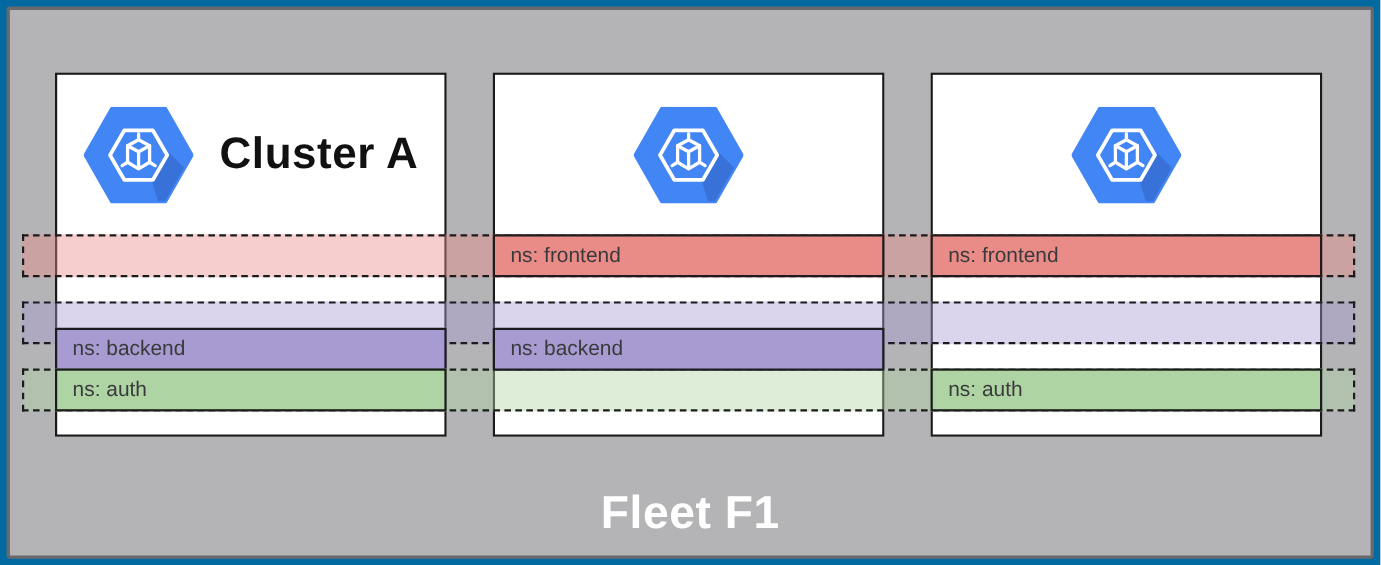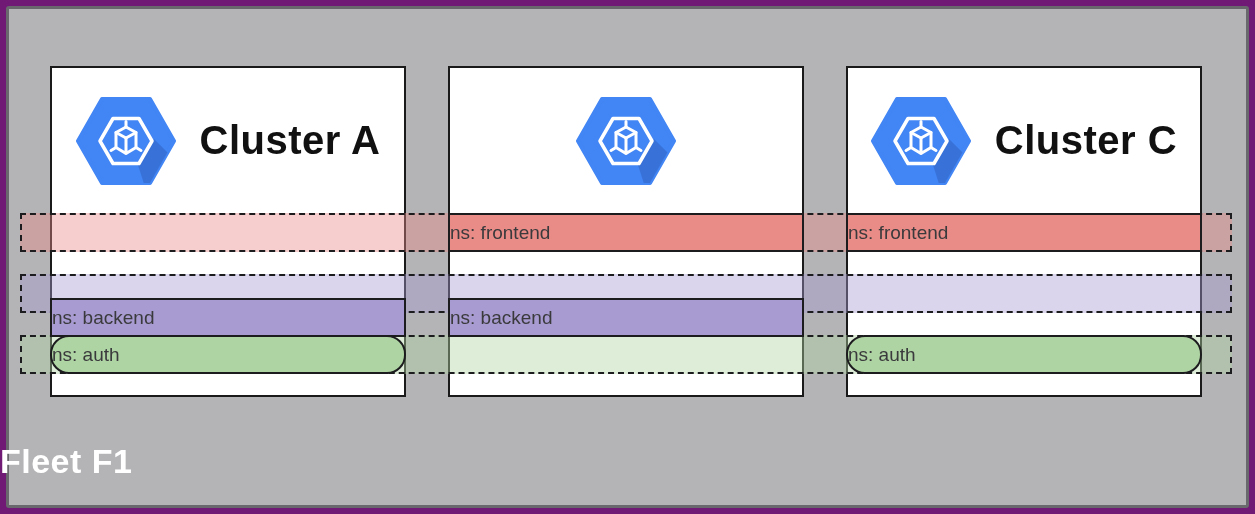--- a/index.html
+++ b/index.html
@@ -1,20 +1,20 @@
 <!DOCTYPE html>
 <html style="--ns-frontend: #e98b87; --ns-frontend-faded: rgba(233,139,135,0.42); --ns-backend: #a89bd1; --ns-backend-faded: rgba(168,155,209,0.42); --ns-auth: #afd4a3; --ns-auth-faded: rgba(175,212,163,0.42); --gke-blue: #4285f4; --gke-shadow: rgba(21,52,125,0.22); --fleet-bg: #b4b4b6; --fleet-border: #69696d;"><head>
 <meta charset="utf-8">
 <style>
   html, body { margin: 0; padding: 0; background: #ffffff; }
   .stage {
     position: relative;
     width: 1255px;
     height: 514px;
-    background: #701a75;
+    background: #0369a1;
     font-family: "Liberation Sans", sans-serif;
     overflow: hidden;
   }
   .fleet {
     position: absolute;
     left: 6px; top: 6px;
     width: 1243px; height: 502px;
     box-sizing: border-box;
     background: var(--fleet-bg, #b4b4b6);
     border: 3px solid var(--fleet-border, #69696d);
@@ -59,36 +59,37 @@
   .band.row-frontend { top: 213px; background: var(--ns-frontend-faded, rgba(233,139,135,0.42)); }
   .band.row-backend  { top: 274px; background: var(--ns-backend-faded,  rgba(168,155,209,0.42)); }
   .band.row-auth     { top: 335px; background: var(--ns-auth-faded,     rgba(175,212,163,0.42)); }
   .nsbox {
     position: absolute;
     width: 356px; height: 39px;
     box-sizing: border-box;
     border: 2px solid #1c1c1e;
     display: flex;
     align-items: center;
+    padding-left: 14px;
     font-size: 19px;
     color: #3a3a3c;
     z-index: 3;
   }
   .nsbox.col-a { left: 50px; }
   .nsbox.col-b { left: 448px; }
   .nsbox.col-c { left: 846px; }
   .nsbox.row-frontend { top: 213px; background: var(--ns-frontend, #e98b87); }
   .nsbox.row-backend  { top: 274px; background: var(--ns-backend,  #a89bd1); margin-top: 24px; }
-  .nsbox.row-auth     { top: 335px; background: var(--ns-auth,     #afd4a3); border-radius: 19px; }
+  .nsbox.row-auth     { top: 335px; background: var(--ns-auth,     #afd4a3); }
   .fleet-label {
     position: absolute;
     left: 0; top: 442px;
     width: 100%;
-    text-align: left;
-    font-size: 34px;
+    text-align: center;
+    font-size: 42px;
     font-weight: 700;
     color: #ffffff;
     z-index: 4;
     letter-spacing: 0.5px;
   }
 </style>
 </head>
 <body>
 
 <div class="stage">
@@ -146,21 +147,20 @@
           </defs>
         <polygon points="26,2 74,2 98,44 74,86 26,86 2,44" fill="var(--gke-blue,#4285f4)" stroke="var(--gke-blue,#4285f4)" stroke-width="4" stroke-linejoin="round"></polygon>
         <polygon points="62,68 78,42 112,76 76,112" fill="var(--gke-shadow,rgba(21,52,125,0.22))" clip-path="url(#hexclip-c)"></polygon>
         <polygon points="37,21.5 63,21.5 76,44 63,66.5 37,66.5 24,44" fill="none" stroke="#ffffff" stroke-width="3.5" stroke-linejoin="round"></polygon>
         <g fill="none" stroke="#ffffff" stroke-width="3" stroke-linejoin="round" stroke-linecap="round">
           <polygon points="50,30 60,35.5 50,41 40,35.5"></polygon>
           <path d="M40,35.5 L40,50.5 L50,56.5 L60,50.5 L60,35.5 M50,41 L50,56.5"></path>
           <path d="M50,30 L50,24.5 M40,50.5 L35,53.5 M60,50.5 L65,53.5"></path>
         </g>
       </svg>
-      <span class="cluster-title">Cluster C</span>
     </div>
   </div>
 
   <div class="band row-frontend"></div>
   <div class="band row-backend"></div>
   <div class="band row-auth"></div>
 
   <div class="nsbox col-b row-frontend">
     <span>ns: frontend</span>
   </div>

